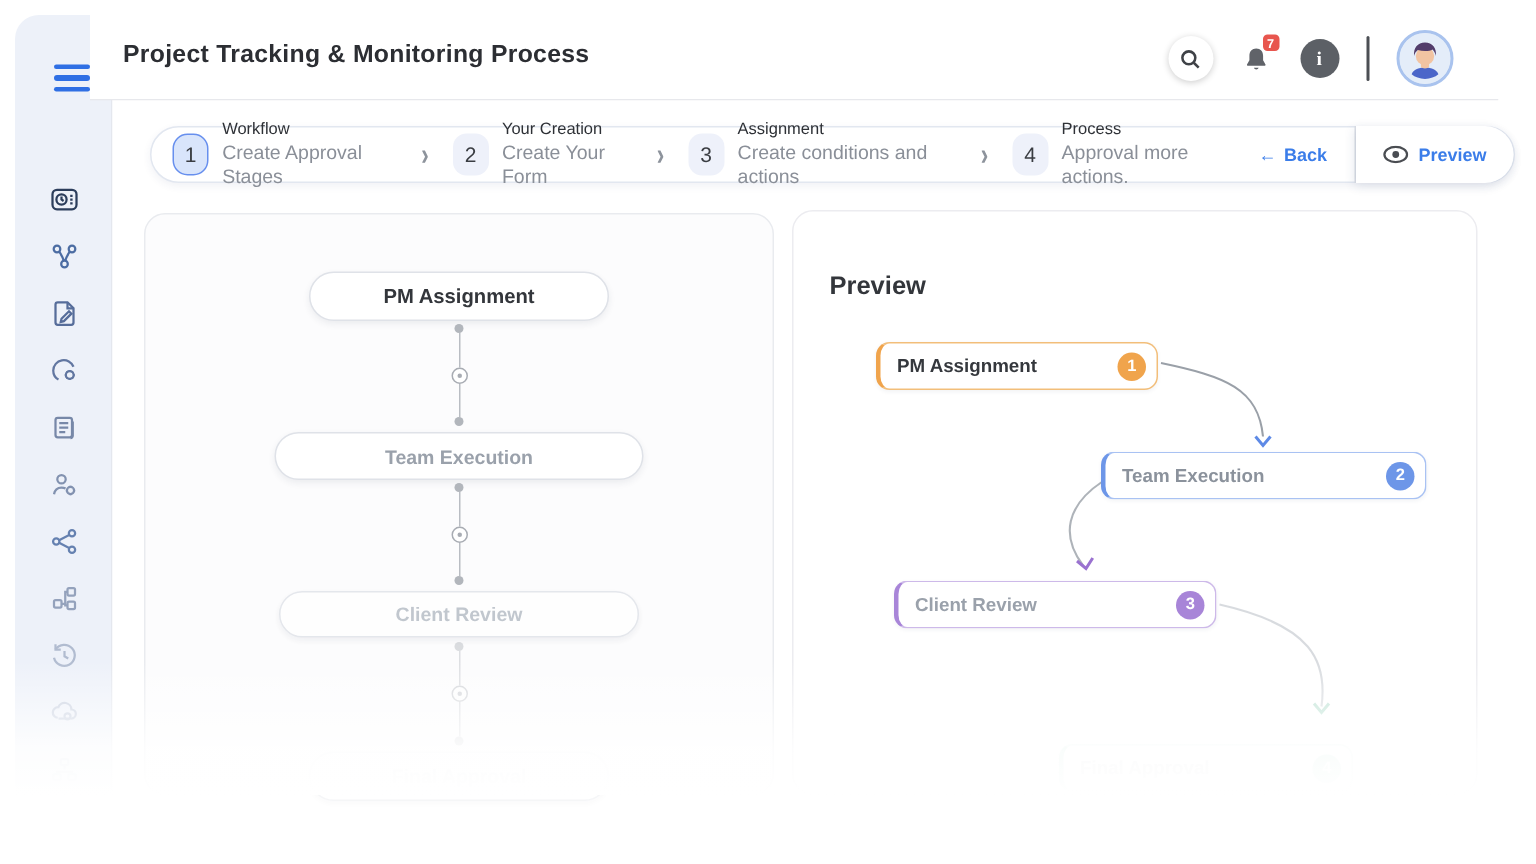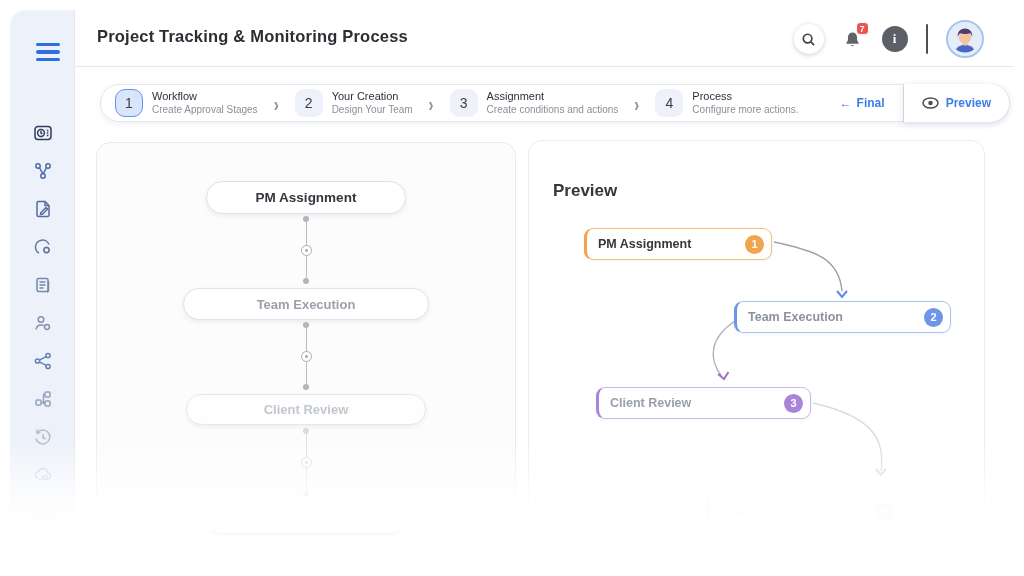--- a/index.html
+++ b/index.html
@@ -13,21 +13,21 @@
     background:#edf1f9; border-radius:16px 0 0 0; border-right:1px solid #e4e7ee; }
   .hamburger { position:absolute; left:26px; top:33px; width:24px; height:18px;
     display:flex; flex-direction:column; justify-content:space-between; cursor:pointer; }
   .hamburger span { display:block; height:3.2px; background:#2f6fe4; border-radius:2px; }
   .side-icons { position:absolute; left:0; top:112px; width:65px;
     display:flex; flex-direction:column; align-items:center; gap:16px; }
   .side-ic { width:22px; height:22px; display:flex; align-items:center; justify-content:center; }
   .side-ic svg { width:20px; height:20px; }
 
   
-  .header { position:absolute; left:65px; top:0; width:939px; height:57px;
+  .header { position:absolute; left:50px; top:0; width:939px; height:57px;
     background:#fff; border-bottom:1px solid #e7e8ec; border-radius:0 16px 0 0; }
   .page-title { position:absolute; left:22px; top:17px; font-size:16.5px; font-weight:700;
     color:#2c2e33; letter-spacing:.2px; }
   .hdr-right { position:absolute; right:30px; top:11px; height:36px;
     display:flex; align-items:center; gap:14px; }
   .circle-btn { width:30px; height:30px; border-radius:50%; background:#fff;
     box-shadow:0 1px 5px rgba(0,0,0,.2); display:flex; align-items:center;
     justify-content:center; cursor:pointer; }
   .bell-wrap { position:relative; width:30px; height:30px; display:flex;
     align-items:center; justify-content:center; cursor:pointer; }
@@ -47,21 +47,21 @@
     background:#fff; border:1px solid #e2e7f0; border-radius:19px;
     box-shadow:0 2px 6px rgba(40,60,110,.07); display:flex; align-items:center;
     padding-left:14px; }
   .step { display:flex; align-items:center; gap:9px; cursor:pointer; }
   .step-num { width:28px; height:28px; border-radius:9px; background:#eef1fa;
     display:flex; align-items:center; justify-content:center; font-size:14px;
     color:#3a3d42; }
   .step.active .step-num { background:#d9e5fb; border:1.5px solid #678fee; border-radius:10px; }
   .step-texts { display:flex; flex-direction:column; line-height:1.25; }
   .step-label { font-size:11px; font-weight:400; color:#2e3136; }
-  .step-sub { font-size:10px; color:#8a8f98; }
+  .step-sub { font-size:13px; color:#8a8f98; }
   .step-chevron { color:#8d939c; font-size:15px; font-weight:700; margin:0 16px;
     transform:scaleY(1.4); }
   .stepper-right { margin-left:auto; display:flex; align-items:center; height:100%; }
   .back-link { display:flex; align-items:center; gap:5px; color:#3b7de9; font-size:12px;
     font-weight:700; cursor:pointer; padding:0 18px; }
   .step-vline { width:1px; height:38px; background:#dcdfe6; }
   .preview-btn { display:flex; align-items:center; gap:7px; padding:0 18px; height:38px;
     background:#fff; border-radius:0 19px 19px 0; box-shadow:-1px 2px 7px rgba(40,60,110,.13);
     cursor:pointer; }
   .preview-btn .lbl { color:#3b7de9; font-size:12px; font-weight:700; }
@@ -252,43 +252,43 @@
       <div class="step-texts">
         <span class="step-label">Workflow</span>
         <span class="step-sub">Create Approval Stages</span>
       </div>
     </div>
     <span class="step-chevron">›</span>
     <div class="step">
       <div class="step-num">2</div>
       <div class="step-texts">
         <span class="step-label">Your Creation</span>
-        <span class="step-sub">Design Your Team</span>
+        <span class="step-sub">Create Your Form</span>
       </div>
     </div>
     <span class="step-chevron">›</span>
     <div class="step">
       <div class="step-num">3</div>
       <div class="step-texts">
         <span class="step-label">Assignment</span>
         <span class="step-sub">Create conditions and actions</span>
       </div>
     </div>
     <span class="step-chevron">›</span>
     <div class="step">
       <div class="step-num">4</div>
       <div class="step-texts">
         <span class="step-label">Process</span>
-        <span class="step-sub">Configure more actions.</span>
+        <span class="step-sub">Approval more actions.</span>
       </div>
     </div>
     <div class="stepper-right">
       <div class="back-link">
         <span>←</span>
-        <span>Final</span>
+        <span>Back</span>
       </div>
       <div class="step-vline"></div>
       <div class="preview-btn">
         <svg width="17" height="12" viewBox="0 0 18 12">
           <ellipse cx="9" cy="6" rx="8" ry="5.4" fill="none" stroke="#4a4d52" stroke-width="1.6"></ellipse>
           <circle cx="9" cy="6" r="2.4" fill="#4a4d52"></circle>
         </svg>
         <span class="lbl">Preview</span>
       </div>
     </div>

